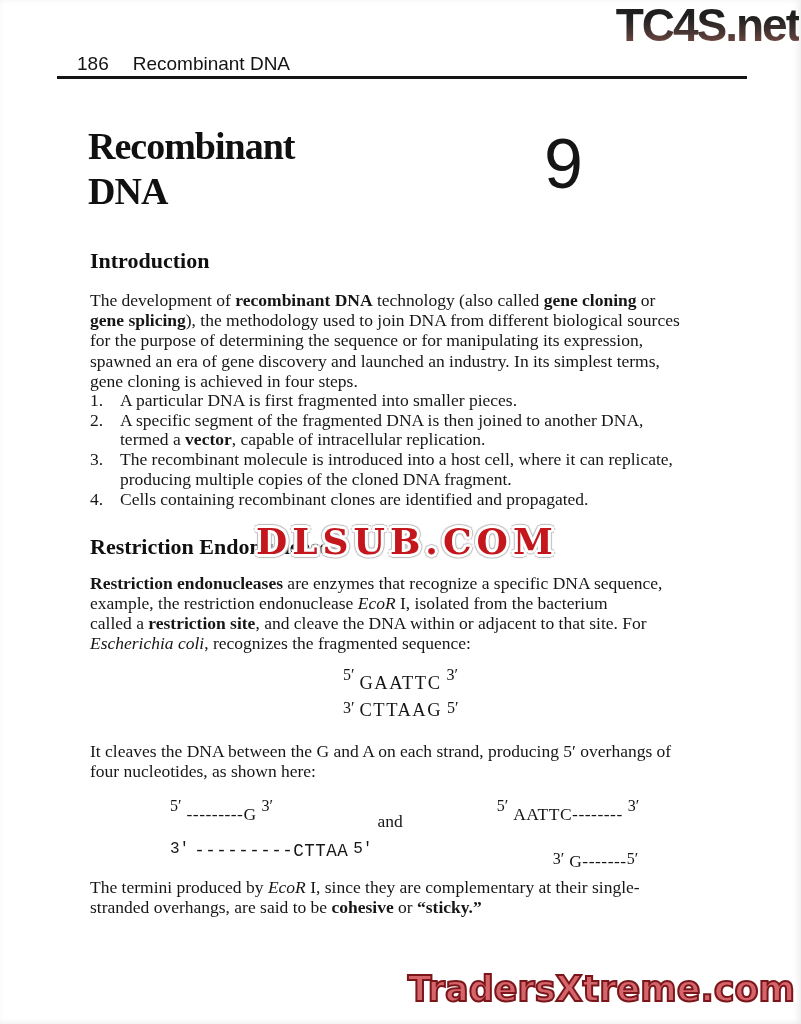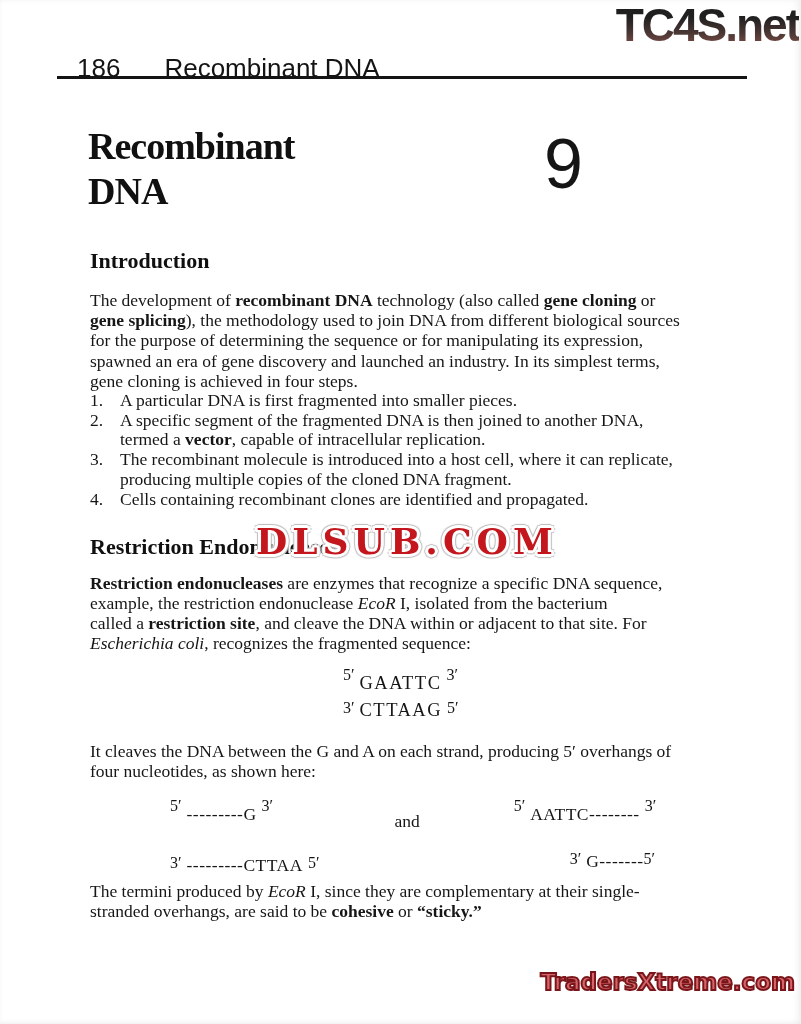--- a/index.html
+++ b/index.html
@@ -27,32 +27,32 @@
     font-size:36px; letter-spacing:5px; color:#c3161d;
     text-shadow:
       -3px 0 0 #fff, 3px 0 0 #fff, 0 -3px 0 #fff, 0 3px 0 #fff,
       -2px -2px 0 #fff, 2px -2px 0 #fff, -2px 2px 0 #fff, 2px 2px 0 #fff,
       -4px 0 1px #bbb, 4px 0 1px #bbb, 0 -4px 1px #bbb, 0 4px 1px #bbb,
       -3px -3px 1px #ccc, 3px 3px 1px #ccc, -3px 3px 1px #ccc, 3px -3px 1px #ccc;
   }
   .wm-bottom {
     position:absolute; right:6px; top:969px;
     font-family:"DejaVu Sans", sans-serif; font-weight:bold;
-    font-size:23px; letter-spacing:0px; color:#d5646b;
+    font-size:35px; letter-spacing:0px; color:#d5646b;
     -webkit-text-stroke:2px #7a161a;
     text-shadow:
       -4px 0 1px #fff, 4px 0 1px #fff, 0 -4px 1px #fff, 0 4px 1px #fff,
       -3px -3px 1px #fff, 3px -3px 1px #fff, -3px 3px 1px #fff, 3px 3px 1px #fff,
       0 0 6px #fff;
   }
 
   
   .header-row {
-    position:absolute; left:77px; top:53px; display:flex; gap:44px;
-    font-family:"Liberation Sans", sans-serif; font-size:26px; color:#141414;
+    position:absolute; left:77px; top:53px; display:flex; gap:24px;
+    font-family:"Liberation Sans", sans-serif; font-size:19px; color:#141414;
   }
   .rule { position:absolute; left:57px; top:76px; width:690px; height:3px; background:#141414; }
 
   
   .chapter-title {
     position:absolute; left:88px; top:124px;
     font-size:38px; line-height:45px; font-weight:bold; letter-spacing:-1px; color:#101010;
   }
   .chapter-number {
     position:absolute; left:544px; top:124px;
@@ -78,22 +78,22 @@
   .hi { top:-9px; }
   .lo { top:-3px; }
   .bases { font-size:18.5px; letter-spacing:1.5px; }
 
   
   .para-cleave { margin-top:18px; }
   .fragrow { margin-top:16px; padding-top:6px; display:flex; align-items:flex-start; }
   .frag .seqrow { line-height:22px; }
   .frag .bases { font-size:17.5px; letter-spacing:0.5px; }
   .frag-left { margin-left:75px; }
-  .frag-left .seqrow2 { margin-top:28px; }
-  .and-word { margin-left:70px; margin-top:8px; }
+  .frag-left .seqrow2 { margin-top:14px;font-family:Liberation Mono, monospace; }
+  .and-word { margin-top:8px; }
   .frag-right { margin-left:89px; }
   .frag-right .seqrow2 { margin-top:24px; margin-left:56px; }
   .tight { padding-left:0; }
 
   .para-termini { margin-top:4px; }
   .para-enzymes { margin-top:18px; }
 </style>
 </head>
 <body>
 

